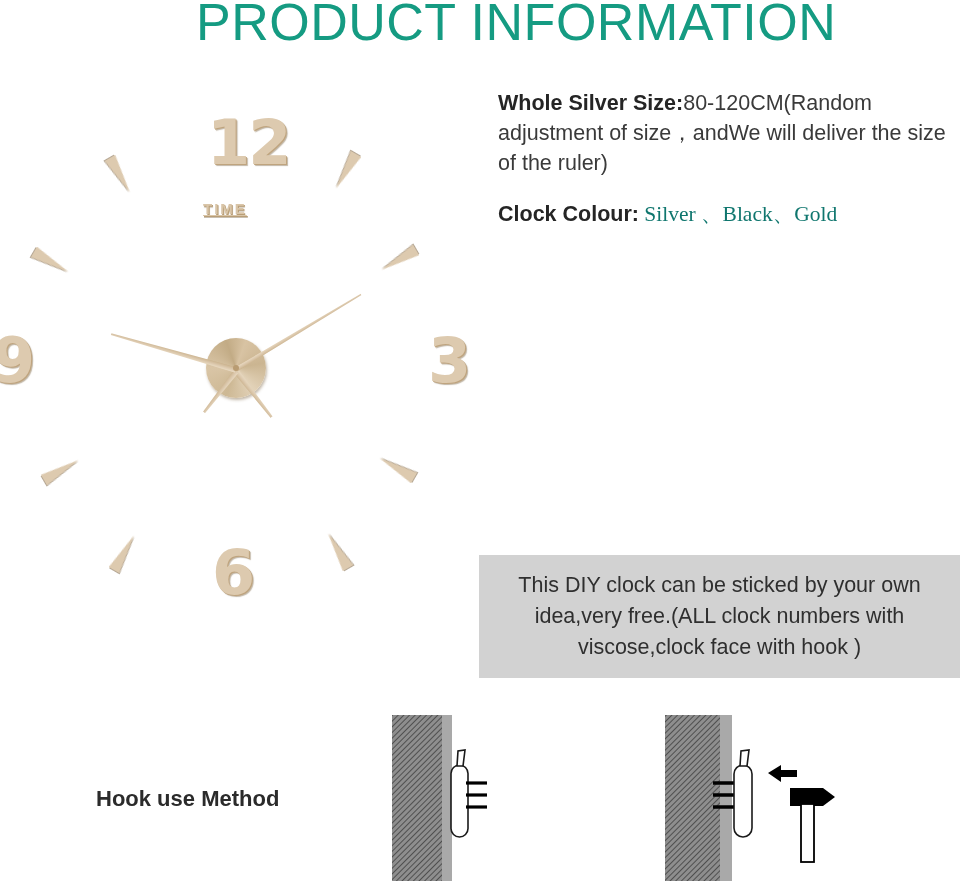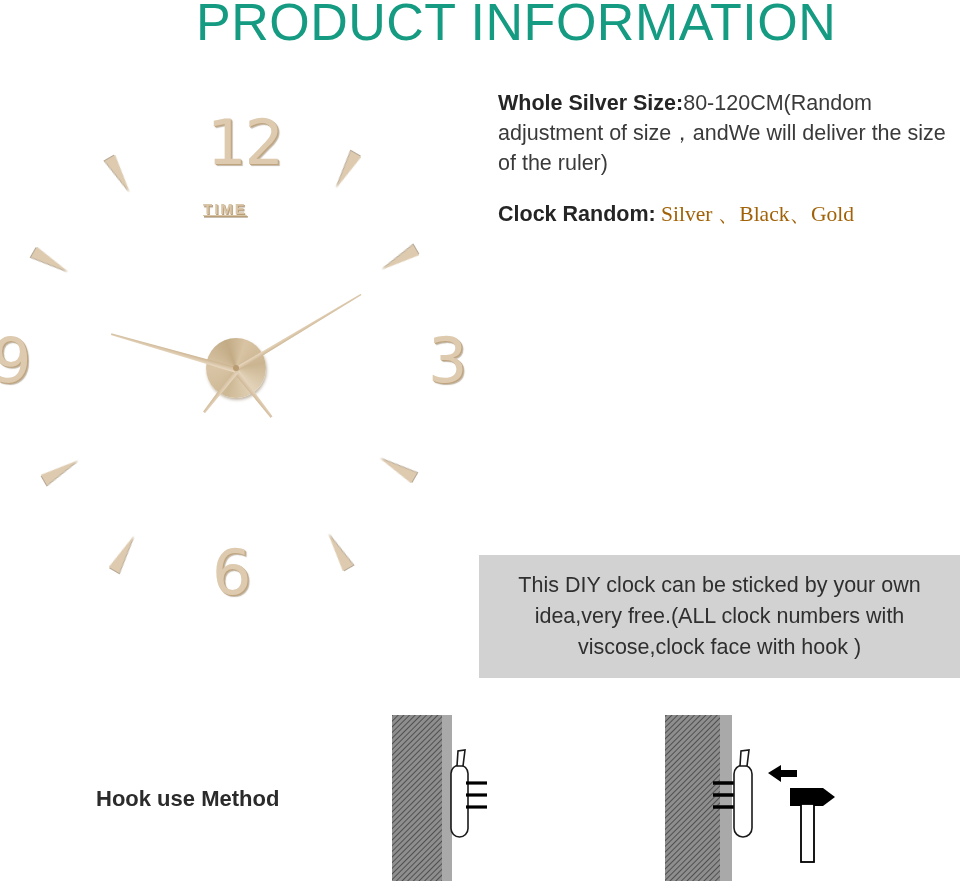--- a/index.html
+++ b/index.html
@@ -33,21 +33,21 @@
     position: absolute;
     left: 0;
     top: 90px;
     width: 480px;
     height: 580px;
   }
 
   .gold-num {
     position: absolute;
     font-family: "DejaVu Sans", sans-serif;
-    font-weight: 400;
+    font-weight: 700;
     color: #ddcaaf;
     text-shadow:
        1px 1px 0 #bfa47e,
        2px 2px 1px rgba(120,95,60,.45);
     line-height: 1;
     user-select: none;
   }
   .num-12 { left: 207px; top: 22px; font-size: 62px; letter-spacing: -2px; }
   .num-3  { left: 428px; top: 240px; font-size: 62px; }
   .num-6  { left: 212px; top: 452px; font-size: 62px; }
@@ -133,21 +133,21 @@
     left: 498px;
     top: 88px;
     width: 452px;
     font-size: 21.5px;
     line-height: 30px;
     color: #3a3a3a;
   }
   .spec-block { margin-bottom: 21px; }
   .spec-block:last-child { margin-bottom: 0; }
   .spec-label { font-weight: 700; color: #252525; }
-  .spec-colour .spec-value { font-family: "Liberation Serif", serif; color: #a16207; }
+  .spec-colour .spec-value { font-family: "Liberation Serif", serif; color: #0f766e; }
 
   
   .callout {
     position: absolute;
     left: 479px;
     top: 555px;
     width: 481px;
     height: 123px;
     background: #d2d2d2;
     box-sizing: border-box;
@@ -209,21 +209,21 @@
 <div class="specs">
 
 
   <div class="spec-block">
     <span class="spec-label">Whole Silver Size:</span><span class="spec-value">80-120CM(Random adjustment of size，andWe will deliver the size of the ruler)</span>
   </div>
 
 
 
   <div class="spec-block spec-colour">
-    <span class="spec-label">Clock Random:</span><span class="spec-value"> Silver 、Black、Gold</span>
+    <span class="spec-label">Clock Colour:</span><span class="spec-value"> Silver 、Black、Gold</span>
   </div>
 </div>
 
 <div class="callout">
   <div class="callout-text">This DIY clock can be sticked by your own idea,very free.(ALL clock numbers with viscose,clock face with hook )</div>
 </div>
 
 <div class="hook-label">Hook use Method</div>
 
 <svg class="diagram diagram-1" viewBox="0 0 200 178">

